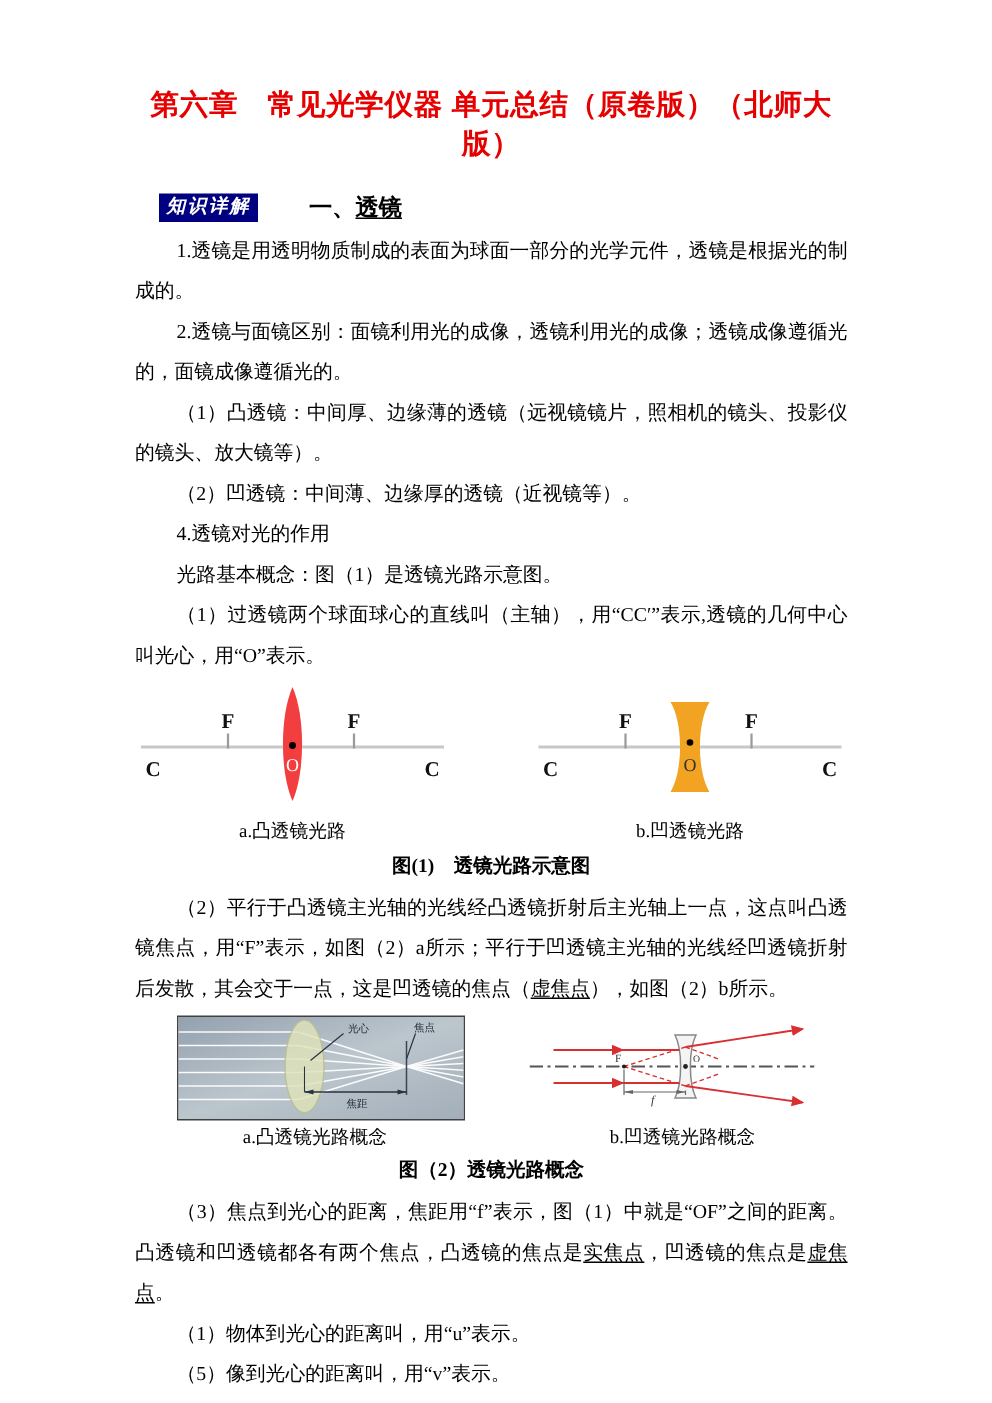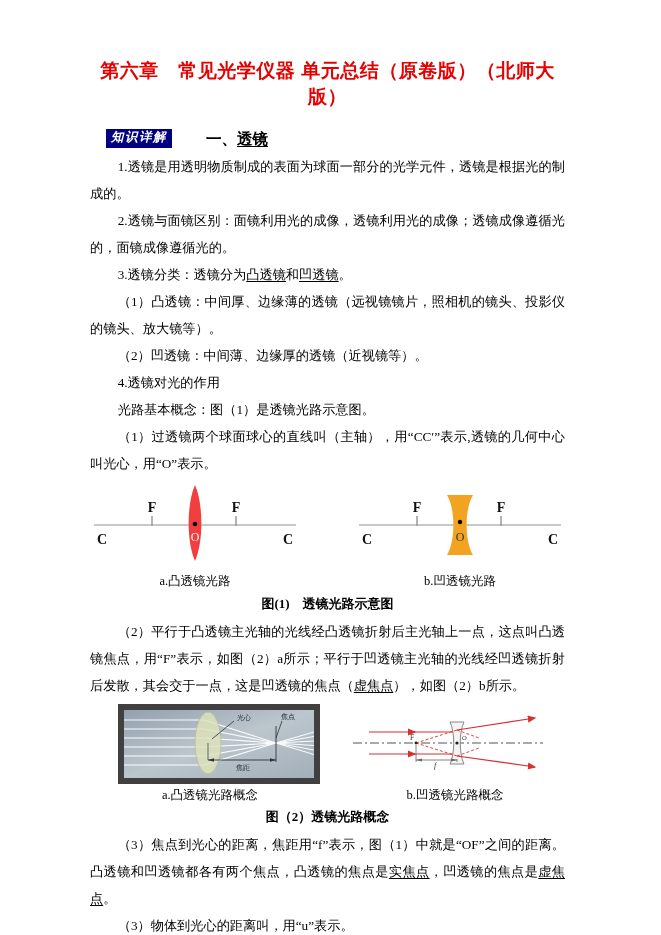--- a/index.html
+++ b/index.html
@@ -31,41 +31,40 @@
   .u{text-decoration:underline;text-underline-offset:2px;}
   
   .fig-row{display:flex;justify-content:space-between;margin:4px 0 0 0;}
   .fig-item{display:flex;flex-direction:column;align-items:center;}
   .fig-sub{font-size:12.5px;line-height:20px;margin-top:2px;}
   .fig-main-cap{text-align:center;font-weight:bold;font-size:13px;line-height:22px;margin:2px 0 3px 0;}
   
   .fig2-row{display:flex;align-items:center;margin:5px 0 0 0;}
   .fig2-a{margin-left:28px;}
   .fig2-b{margin-left:auto;margin-right:22px;}
-  .photo-frame{border:6px solid #404040;line-height:0;}
+  .photo-frame{border:1px solid #404040;line-height:0;}
   .fig2-caps{display:flex;margin-top:3px;gap:14px;}
   .cap-a{width:240px;text-align:center;font-size:12.5px;}
   .cap-b{margin-left:auto;width:220px;text-align:center;font-size:12.5px;}
   svg text{font-family:"Liberation Serif","DejaVu Serif",serif;}
 </style>
 </head>
 <body>
 
 <div class="page">
 
   <h1 class="doc-title">第六章　常见光学仪器 单元总结（原卷版）（北师大版）</h1>
 
   <div class="section-head">
     <span class="badge">知识详解</span>
     <span class="sec-title"><span>一、</span><span class="u">透镜</span></span>
   </div>
 
   <p class="para">1.透镜是用透明物质制成的表面为球面一部分的光学元件，透镜是根据光的制成的。</p>
   <p class="para">2.透镜与面镜区别：面镜利用光的成像，透镜利用光的成像；透镜成像遵循光的，面镜成像遵循光的。</p>
-  <p class="para"><span>3.透镜分类：透镜分为</span><span class="u">凸透镜</span><span>和</span><span class="u">凹透镜</span><span>。</span></p>
   <p class="para">（1）凸透镜：中间厚、边缘薄的透镜（远视镜镜片，照相机的镜头、投影仪的镜头、放大镜等）。</p>
   <p class="para">（2）凹透镜：中间薄、边缘厚的透镜（近视镜等）。</p>
   <p class="para">4.透镜对光的作用</p>
   <p class="para">光路基本概念：图（1）是透镜光路示意图。</p>
   <p class="para">（1）过透镜两个球面球心的直线叫（主轴），用“CC′”表示,透镜的几何中心叫光心，用“O”表示。</p>
 
   <div class="fig-row">
     <div class="fig-item">
       <svg width="210" height="84" viewBox="0 0 210 84">
         <line x1="4" y1="44" x2="206" y2="44" stroke="#c8c8c8" stroke-width="2"></line>
@@ -185,16 +184,16 @@
       </svg>
     </div>
   </div>
   <div class="fig2-caps">
     <span class="cap-a">a.凸透镜光路概念</span>
     <span class="cap-b">b.凹透镜光路概念</span>
   </div>
   <div class="fig-main-cap">图（2）透镜光路概念</div>
 
   <p class="para"><span>（3）焦点到光心的距离，焦距用“f”表示，图（1）中就是“OF”之间的距离。凸透镜和凹透镜都各有两个焦点，凸透镜的焦点是</span><span class="u">实焦点</span><span>，凹透镜的焦点是</span><span class="u">虚焦点</span><span>。</span></p>
-  <p class="para">（3）物体到光心的距离叫，用“u”表示。</p>
+  <p class="para">（1）物体到光心的距离叫，用“u”表示。</p>
   <p class="para">（5）像到光心的距离叫，用“v”表示。</p>
 
 </div>
 
 </body></html>

